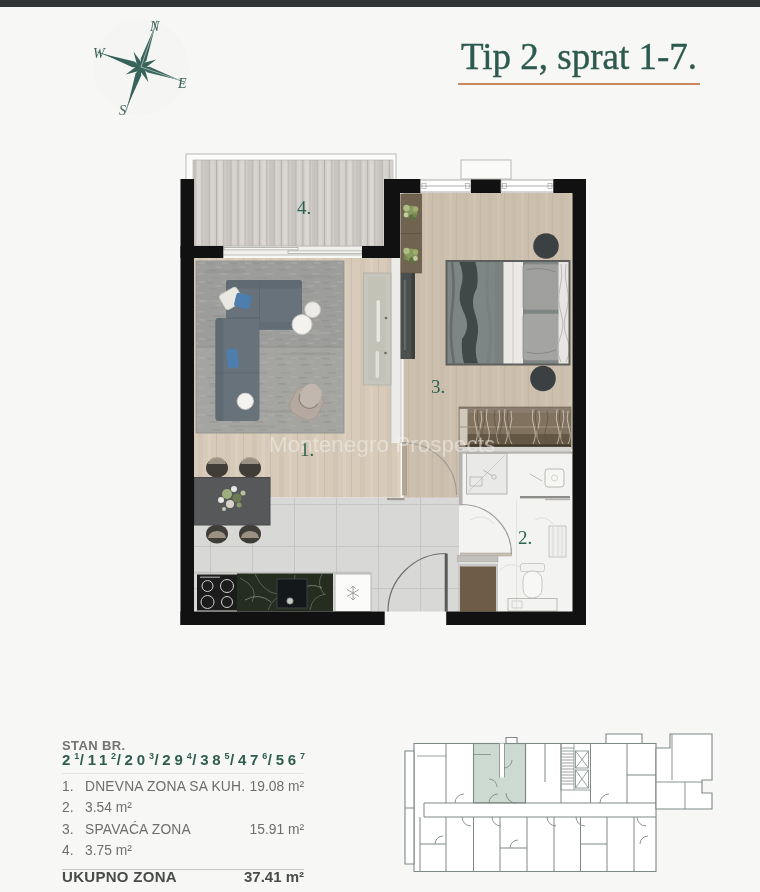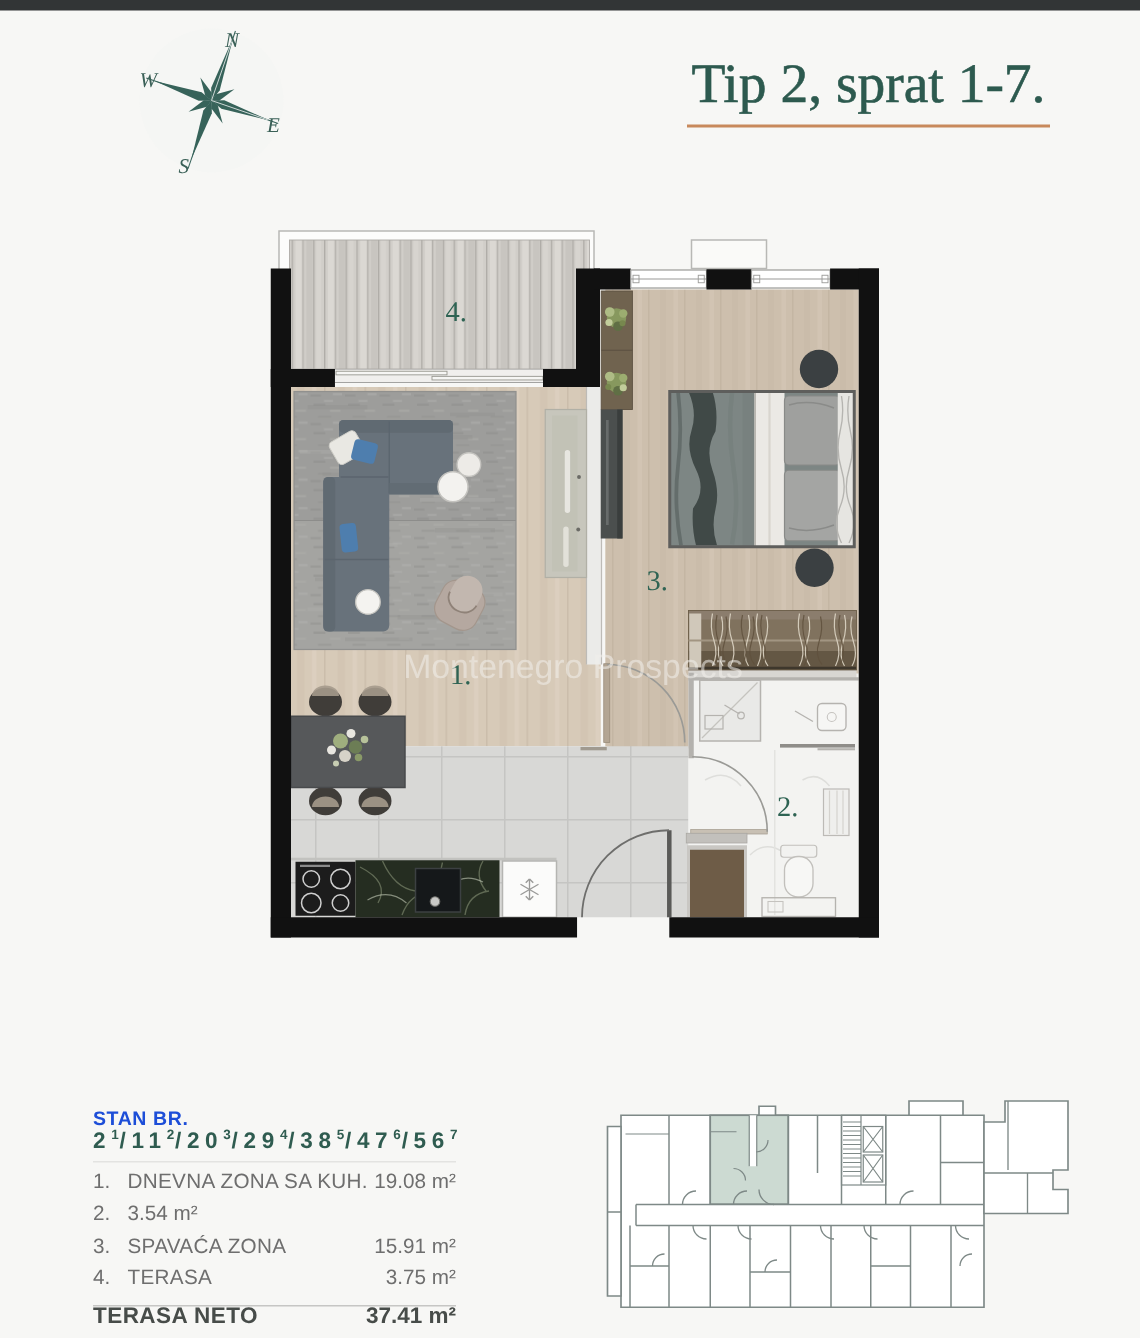--- a/index.html
+++ b/index.html
@@ -423,21 +423,21 @@
 
 <rect x="180.5" y="611.5" width="204.2" height="13.5" fill="#111111"></rect>
 
 <rect x="446.2" y="611.5" width="139.8" height="13.5" fill="#111111"></rect>
 
 <rect x="461" y="160" width="50" height="19" fill="#fafaf8" stroke="#b8b8b5" stroke-width="1"></rect>
 </svg>
 
 <div class="abs" style="left:62px;top:739px;width:242px;white-space:nowrap;">
 
-  <div style="font-size:13px;font-weight:bold;color:#1d4ed8;letter-spacing:0.4px;line-height:13px;">STAN BR.</div>
+  <div style="font-size:13px;font-weight:bold;color:#737373;letter-spacing:0.4px;line-height:13px;">STAN BR.</div>
 
   <div style="font-size:15px;font-weight:bold;color:#2f5c50;letter-spacing:3.8px;line-height:14px;margin-top:-3px;">2<sup style="font-size:9px;letter-spacing:0.5px;">1</sup>/11<sup style="font-size:9px;letter-spacing:0.5px;">2</sup>/20<sup style="font-size:9px;letter-spacing:0.5px;">3</sup>/29<sup style="font-size:9px;letter-spacing:0.5px;">4</sup>/38<sup style="font-size:9px;letter-spacing:0.5px;">5</sup>/47<sup style="font-size:9px;letter-spacing:0.5px;">6</sup>/56<sup style="font-size:9px;letter-spacing:0.5px;">7</sup></div>
   <div style="height:1px;background:#e3e3e1;margin:6px 0 2px 0;"></div>
 
   <div style="font-size:13.8px;color:#6e6e6e;padding-top:0;">
     <div style="display:flex;line-height:21.4px;">
         <span style="width:23px;flex-shrink:0;">1.</span>
         <span style="flex:1;letter-spacing:0.2px;">DNEVNA ZONA SA KUH.</span>
         <span style="flex-shrink:0;">19.08 m²</span>
       </div>
@@ -445,28 +445,27 @@
         <span style="width:23px;flex-shrink:0;">2.</span>
         <span style="flex-shrink:0;">3.54 m²</span>
       </div>
     <div style="display:flex;line-height:21.4px;">
         <span style="width:23px;flex-shrink:0;">3.</span>
         <span style="flex:1;letter-spacing:0.2px;">SPAVAĆA ZONA</span>
         <span style="flex-shrink:0;">15.91 m²</span>
       </div>
     <div style="display:flex;line-height:21.4px;">
         <span style="width:23px;flex-shrink:0;">4.</span>
-        <span style="flex:1;letter-spacing:0.2px;">TERASA</span>
         <span style="flex-shrink:0;">3.75 m²</span>
       </div>
   </div>
   <div style="height:1px;background:#c6c6c4;margin:7px 0 0 0;"></div>
 
   <div style="display:flex;font-size:15px;font-weight:bold;color:#474c49;line-height:14px;margin-top:0;">
-      <span style="flex:1;letter-spacing:0.3px;">TERASA NETO</span>
+      <span style="flex:1;letter-spacing:0.3px;">UKUPNO ZONA</span>
       <span style="flex-shrink:0;">37.41 m²</span>
     </div>
 </div>
 
 <svg class="abs" style="left:400px;top:715px;" width="320" height="165" viewBox="400 715 320 165">
 <g stroke="#7e8987" stroke-width="1.1" fill="none">
 
   <path d="M414,743.5 H506 V737.5 H517 V743.5 H656 V871.5 H414 Z" fill="#ffffff"></path>
 
   <path d="M405,751 H414 V864 H405 Z" fill="#ffffff"></path>

